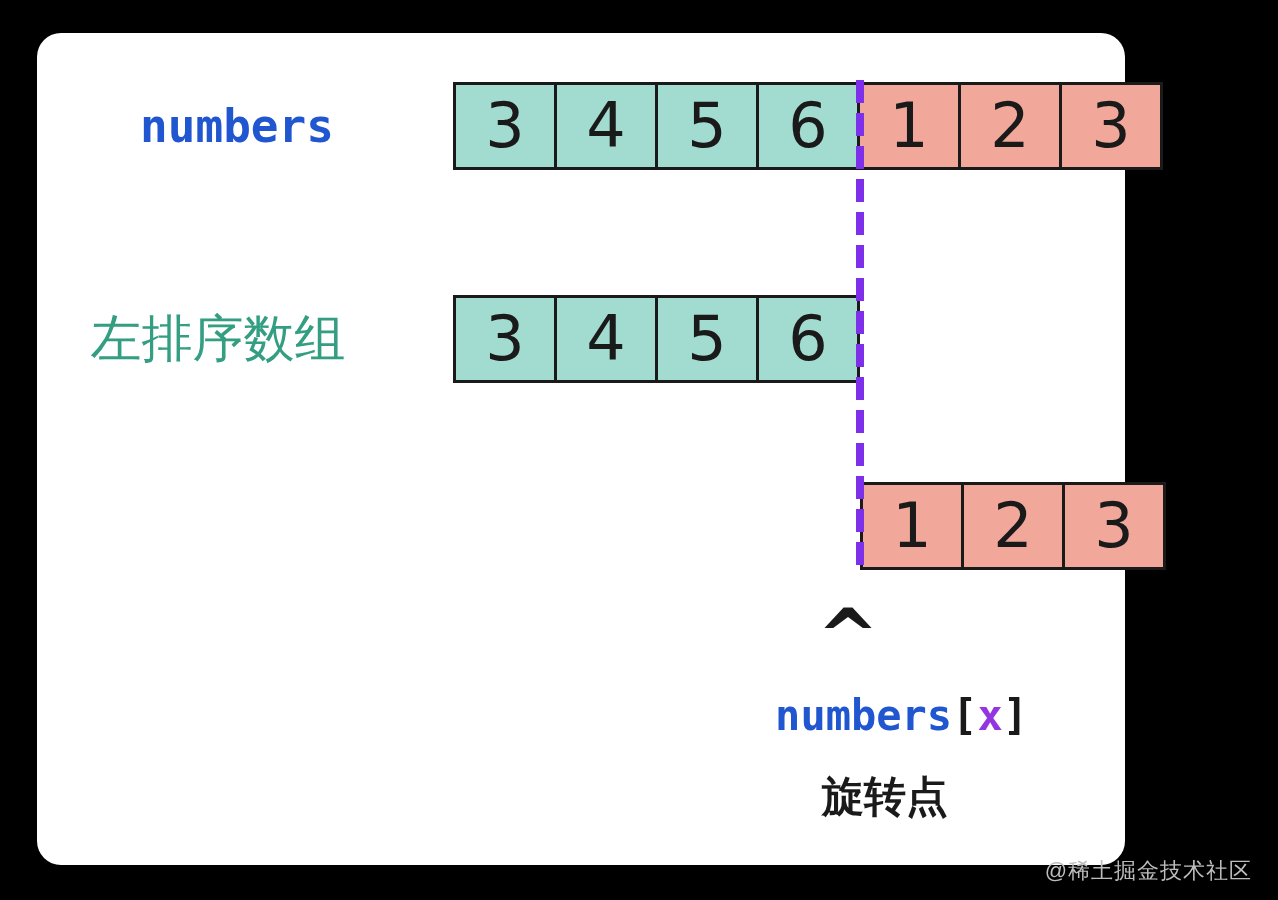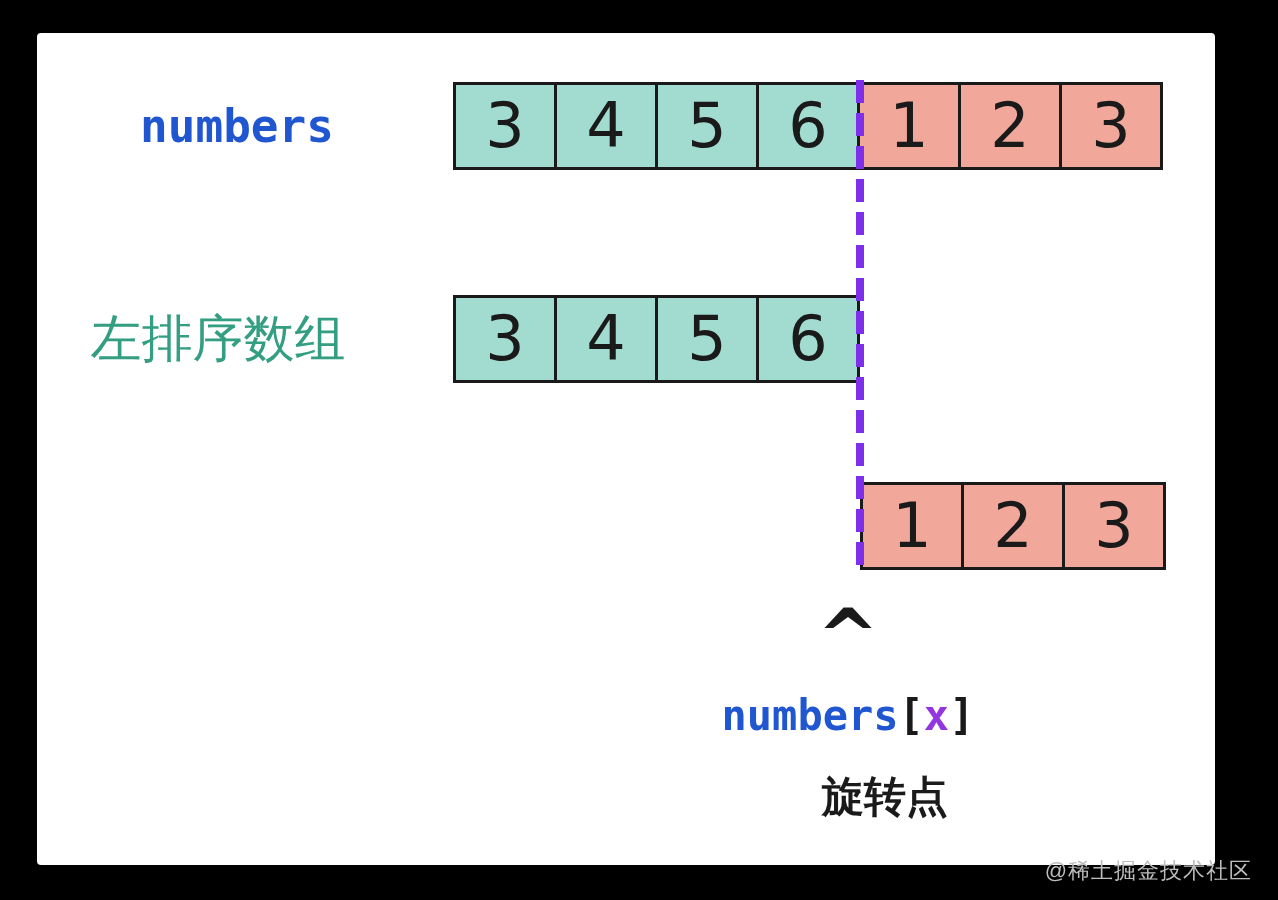--- a/index.html
+++ b/index.html
@@ -14,24 +14,24 @@
   .stage {
     position: relative;
     width: 1278px;
     height: 900px;
     background: var(--background, #000);
   }
   .card {
     position: absolute;
     left: 37px;
     top: 33px;
-    width: 1178px;
+    width: 1088px;
     height: 832px;
     background: var(--card, #fff);
-    border-radius: 4px;
+    border-radius: 24px;
   }
 
   
   .row-label {
     position: absolute;
     height: 88px;
     display: flex;
     align-items: center;
     justify-content: center;
     white-space: nowrap;
@@ -99,21 +99,21 @@
     font-size: 74px;
     font-weight: 900;
     color: var(--ink);
     line-height: 1;
   }
   .expr {
     position: absolute;
     left: 631px;
     top: 656px;
     width: 360px;
-    text-align: center;
+    text-align: right;
     font-size: 42px;
     line-height: 1.3;
     white-space: nowrap;
   }
   .expr .arr   { color: var(--label_blue); }
   .expr .brk   { color: var(--ink); }
   .expr .idx   { color: var(--index_purple); }
   .caption {
     position: absolute;
     left: 711px;

